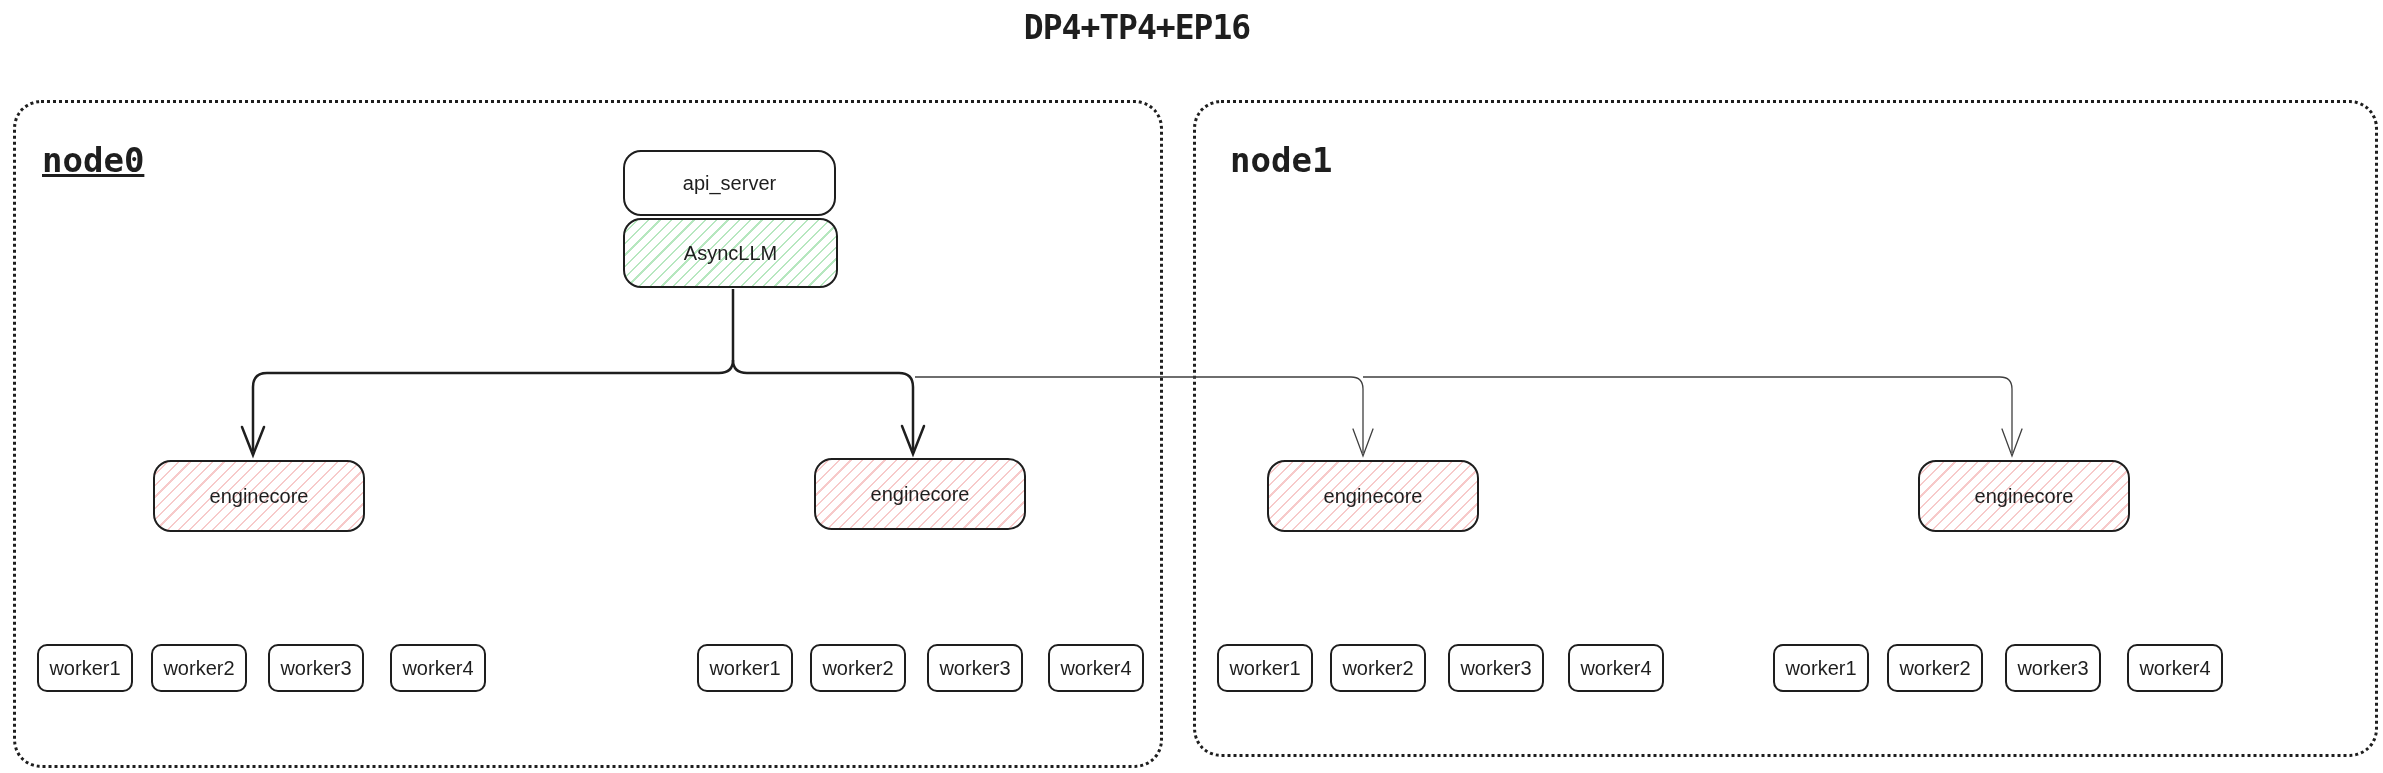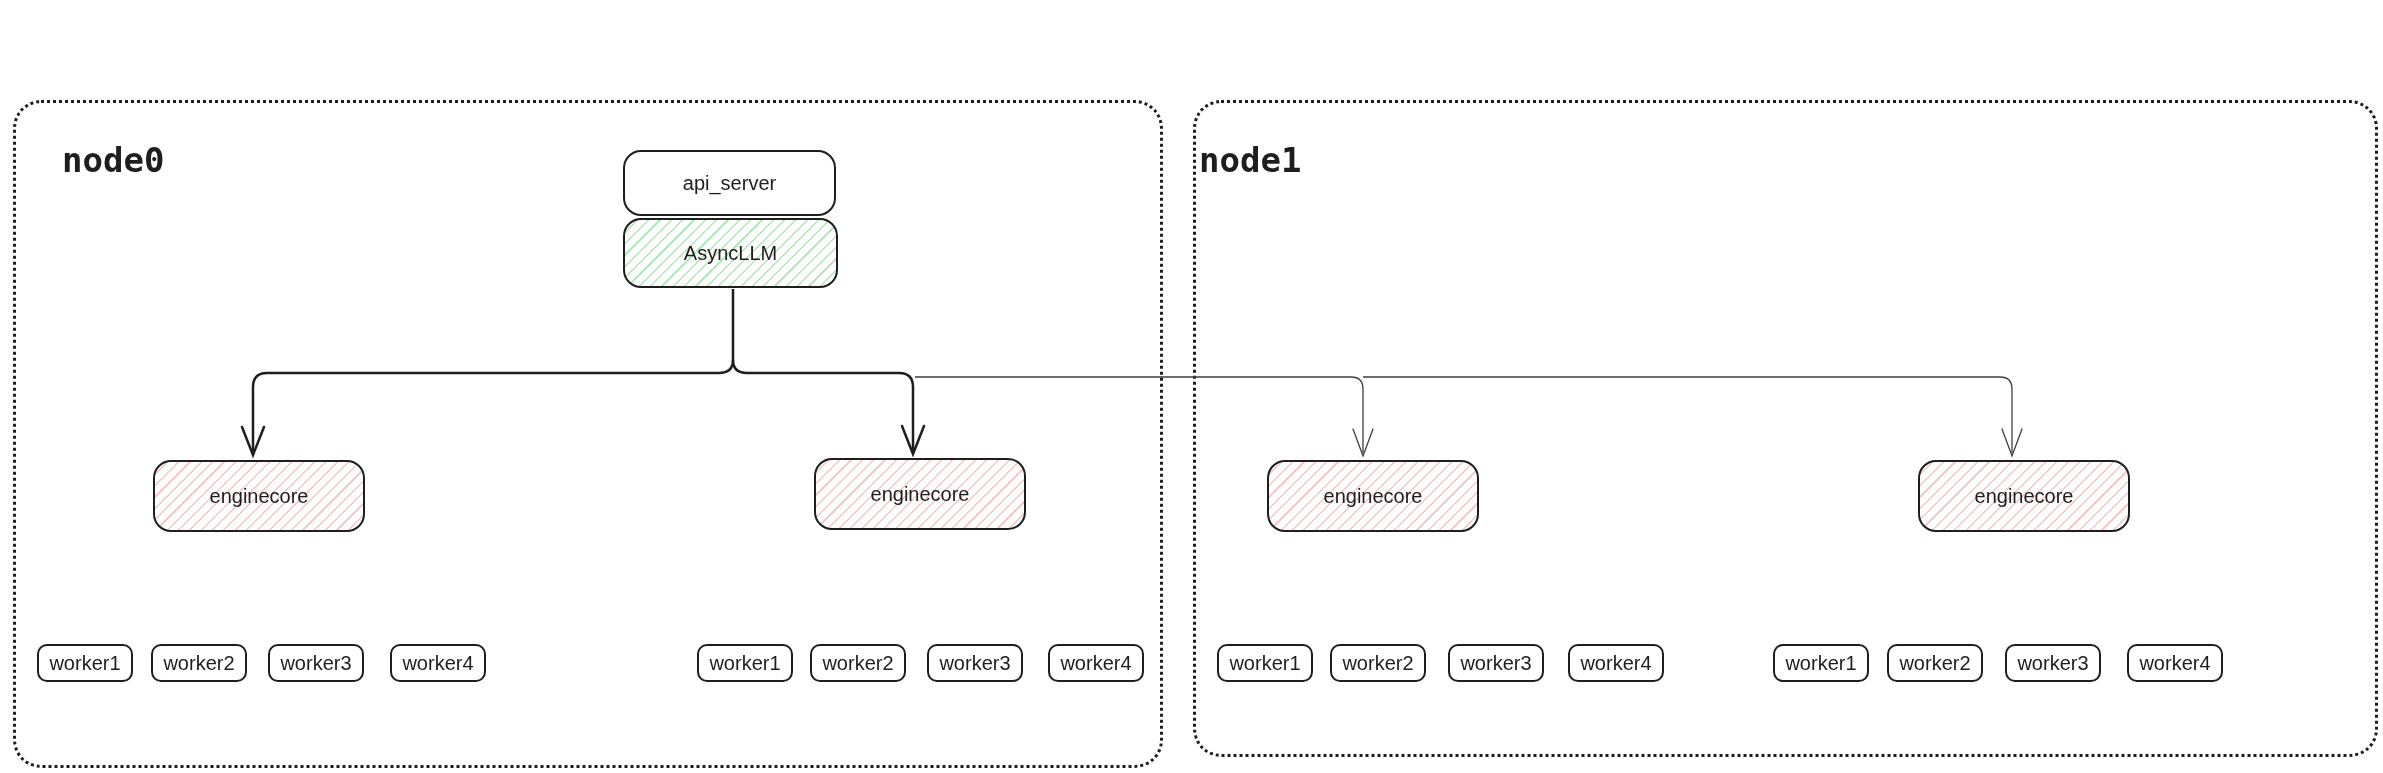--- a/index.html
+++ b/index.html
@@ -43,21 +43,21 @@
     background:#ffffff;
     display:flex;
     align-items:center;
     justify-content:center;
     font-size:20px;
     color:#1e1e1e;
     box-sizing:border-box;
   }
   .big{ border-radius:18px; }
   .worker{
-    width:96px; height:38px; top:644px;
+    width:96px; height:48px; top:644px;
     border-radius:10px;
     border-width:2px;
     font-size:20px;
   }
   .hatch-green{
     background-image:repeating-linear-gradient(135deg,
       rgba(64,192,87,0.38) 0px, rgba(64,192,87,0.38) 1.6px,
       transparent 1.6px, transparent 8px);
     background-color:#ffffff;
   }
@@ -73,26 +73,27 @@
     left:0; top:0;
     width:2383px; height:773px;
     pointer-events:none;
   }
 </style>
 </head>
 <body>
 
 <div class="canvas">
 
+  <div class="diagram-title">DP4+TP4+EP16</div>
 
   <div class="node-container" id="node0"></div>
   <div class="node-container" id="node1"></div>
 
-  <div class="node-label" style="left:62px; top:140px;">node0</div>
-  <div class="node-label" style="left:1199px; top:140px;">node1</div>
+  <div class="node-label" style="left:42px; top:140px;text-decoration:underline;">node0</div>
+  <div class="node-label" style="left:1230px; top:140px;">node1</div>
 
   <svg class="connectors" viewBox="0 0 2383 773">
 
     <path d="M 733 289 L 733 360" fill="none" stroke="#1e1e1e" stroke-width="2.5"></path>
 
     <path d="M 733 360 Q 733 373 719 373 L 267 373 Q 253 373 253 387 L 253 451" fill="none" stroke="#1e1e1e" stroke-width="2.5"></path>
     <polyline points="242,427 253,455 264,427" fill="none" stroke="#1e1e1e" stroke-width="2.5" stroke-linecap="round"></polyline>
 
     <path d="M 733 360 Q 733 373 747 373 L 899 373 Q 913 373 913 387 L 913 450" fill="none" stroke="#1e1e1e" stroke-width="2.5"></path>
     <polyline points="902,426 913,454 924,426" fill="none" stroke="#1e1e1e" stroke-width="2.5" stroke-linecap="round"></polyline>

